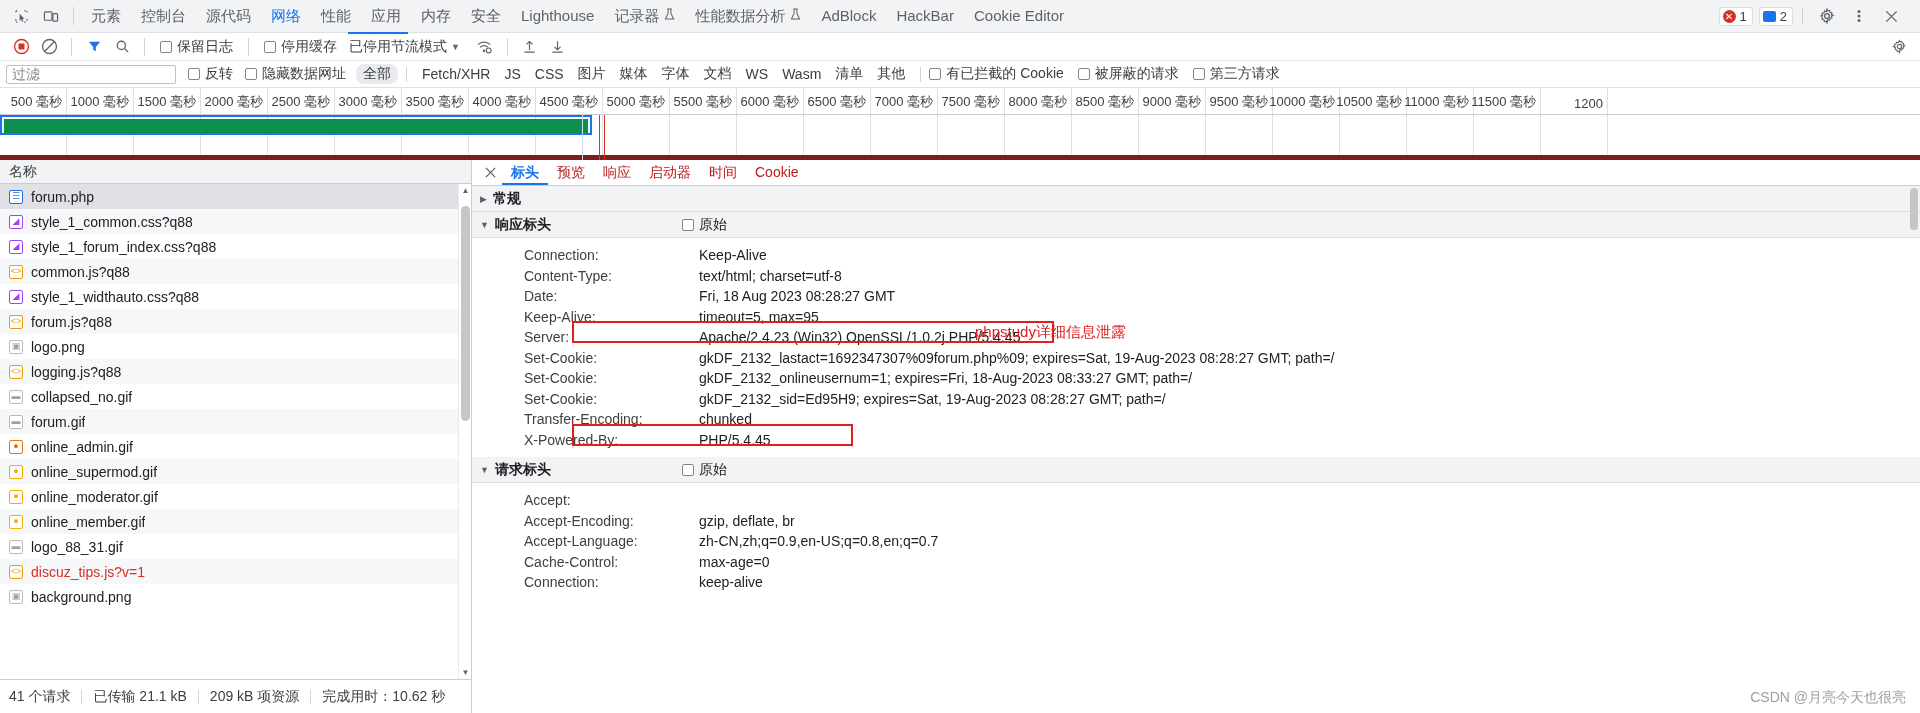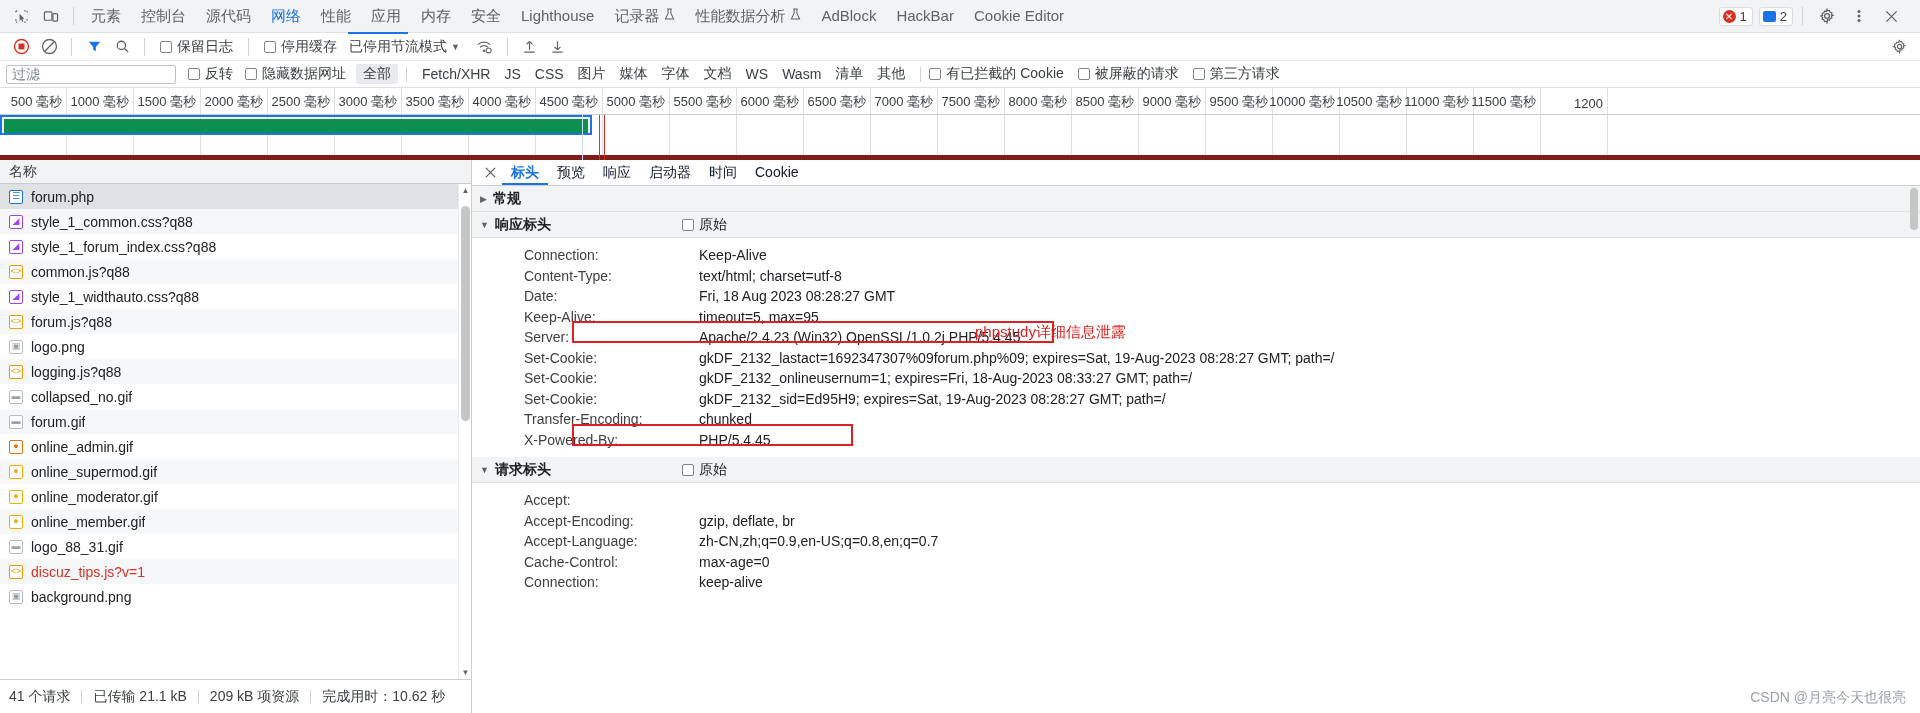--- a/index.html
+++ b/index.html
@@ -52,21 +52,21 @@
   .filterbar {
     height:27px; min-height:27px; background:#fff; display:flex; align-items:center;
     padding:0 6px; border-bottom:1px solid #e0e0e0; gap:0;
   }
   .fltinput {
     width:170px; height:19px; border:1px solid #bdc1c6; border-radius:2px; background:#fff;
     font-size:14px; color:#5f6368; padding:0 5px; outline:none; margin-right:12px;
     font-family:"Liberation Sans","DejaVu Sans",sans-serif;
   }
   .fltinput::placeholder { color:#80868b; }
-  .chip { font-size:14px; color:#3c4043; padding:1px 7px; border-radius:2px; cursor:pointer; white-space:nowrap; }
+  .chip { font-size:14px; color:#3c4043; padding:1px 7px; border-radius:8px; cursor:pointer; white-space:nowrap; }
   .chip.on { background:#e8eaed; }
   .fsep { width:1px; height:15px; background:#d0d2d4; margin:0 8px; }
 
   
   .overview { height:72px; min-height:72px; position:relative; background:#fff; border-bottom:5px solid #7f1d1d; }
   .ruler { position:absolute; inset:0; display:flex; }
   .rcell { flex:0 0 67px; border-right:1px solid #e0e0e0; position:relative; }
   .rlabel { position:absolute; bottom:44px; right:4px; font-size:13px; color:#3c4043; white-space:nowrap; }
   .ruler-line { position:absolute; left:0; right:0; top:26px; height:1px; background:#cdcdcd; }
   .sel-band { position:absolute; left:0; top:27px; width:592px; height:20px; border:2px solid #1a73e8; background:rgba(26,115,232,0.04); }
@@ -104,21 +104,21 @@
   
   .summary { height:34px; min-height:34px; border-top:1px solid #cdcdcd; background:#fff;
              display:flex; align-items:center; gap:0; padding-left:9px; font-size:14px; color:#3c4043; }
   .summary span { white-space:nowrap; }
   .ssep { width:1px; height:14px; background:#d0d2d4; margin:0 11px; }
 
   
   .detpane { flex:1; display:flex; flex-direction:column; min-width:0; background:#fff; position:relative; }
   .dtabs { height:26px; min-height:26px; border-bottom:1px solid #cdcdcd; display:flex; align-items:center; padding-left:6px; gap:0; background:#fff; }
   .closex { width:24px; height:24px; display:flex; align-items:center; justify-content:center; color:#5f6368; cursor:pointer; font-size:14px; }
-  .dtab { padding:0 9px; height:25px; line-height:25px; font-size:14px; color:#0f172a; cursor:pointer; white-space:nowrap; }
+  .dtab { padding:0 9px; height:25px; line-height:25px; font-size:14px; color:#b91c1c; cursor:pointer; white-space:nowrap; }
   .dtab.sel { color:#1a73e8; border-bottom:2px solid #1a73e8; font-weight:bold; }
   .dbody { flex:1; overflow:hidden; position:relative; }
   .sectionhdr { height:26px; background:#f1f3f4; border-bottom:1px solid #e0e0e0; display:flex; align-items:center;
                 padding-left:8px; font-size:14px; color:#202124; font-weight:bold; gap:6px; cursor:pointer; }
   .tri { font-size:9px; color:#5f6368; }
   .rawbox { display:inline-flex; align-items:center; gap:5px; font-weight:normal; margin-left:125px; font-size:14px; cursor:pointer; }
   .hrow { height:20.5px; display:flex; align-items:center; font-size:14px; padding-left:12px; }
   .hkey { width:175px; flex:0 0 175px; color:#404040;margin-left:40px; }
   .hval { color:#202124; white-space:nowrap; overflow:hidden; text-overflow:ellipsis; }
   .spacer8 { height:7px; }

